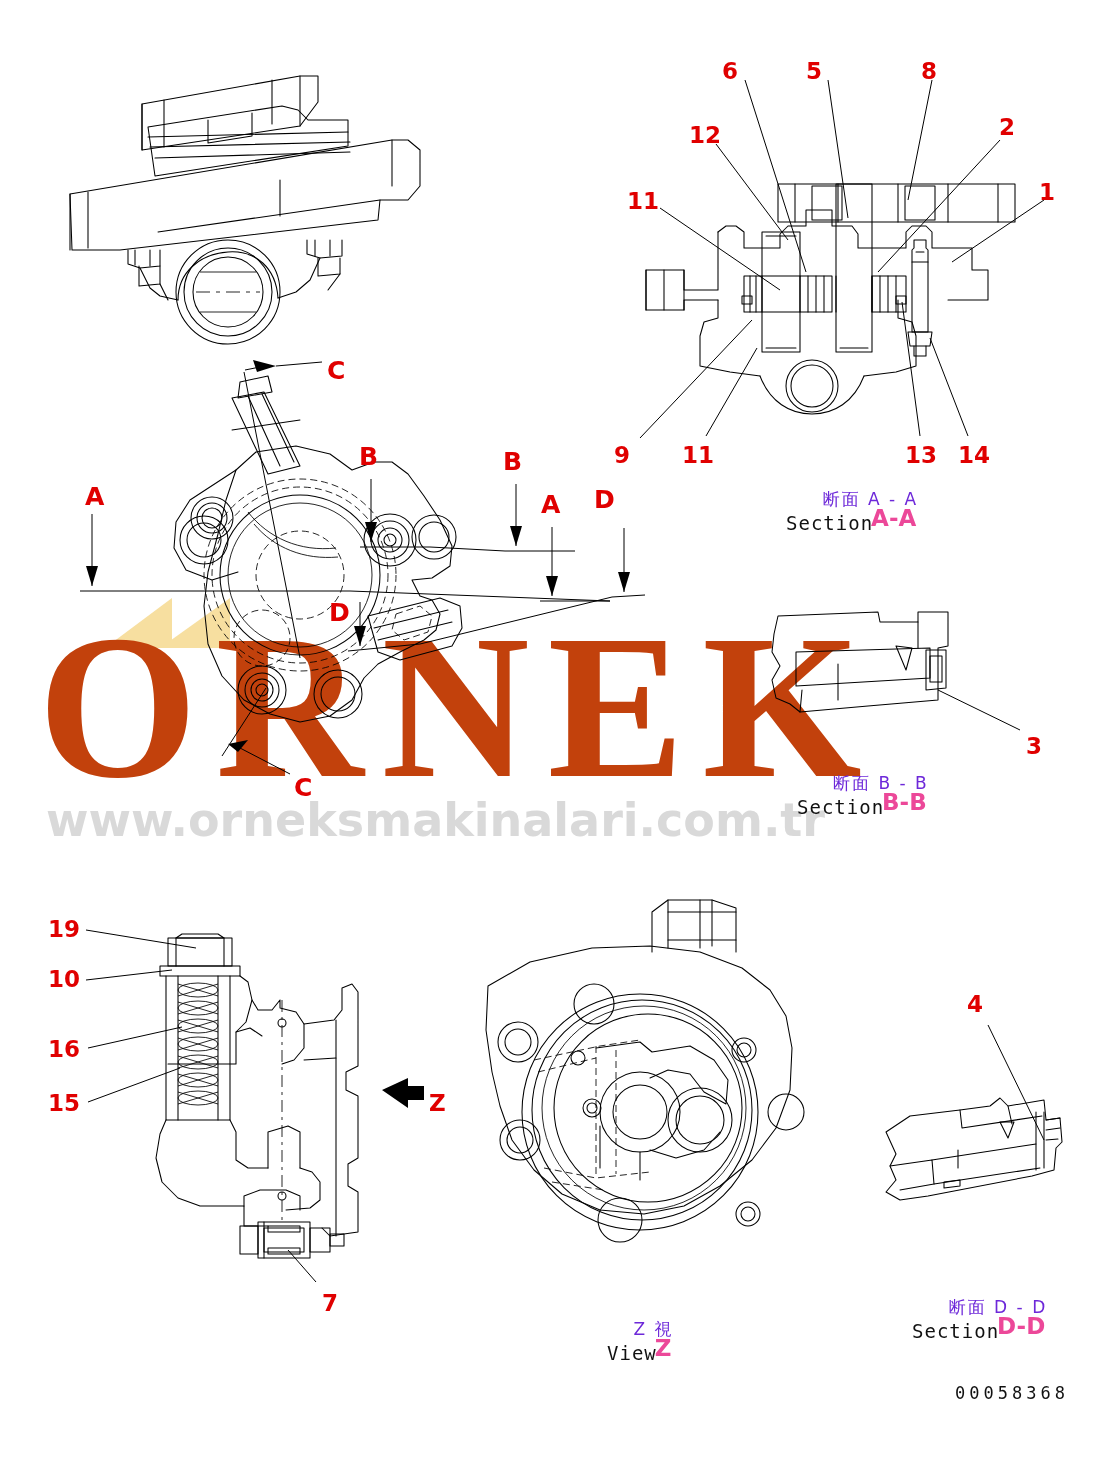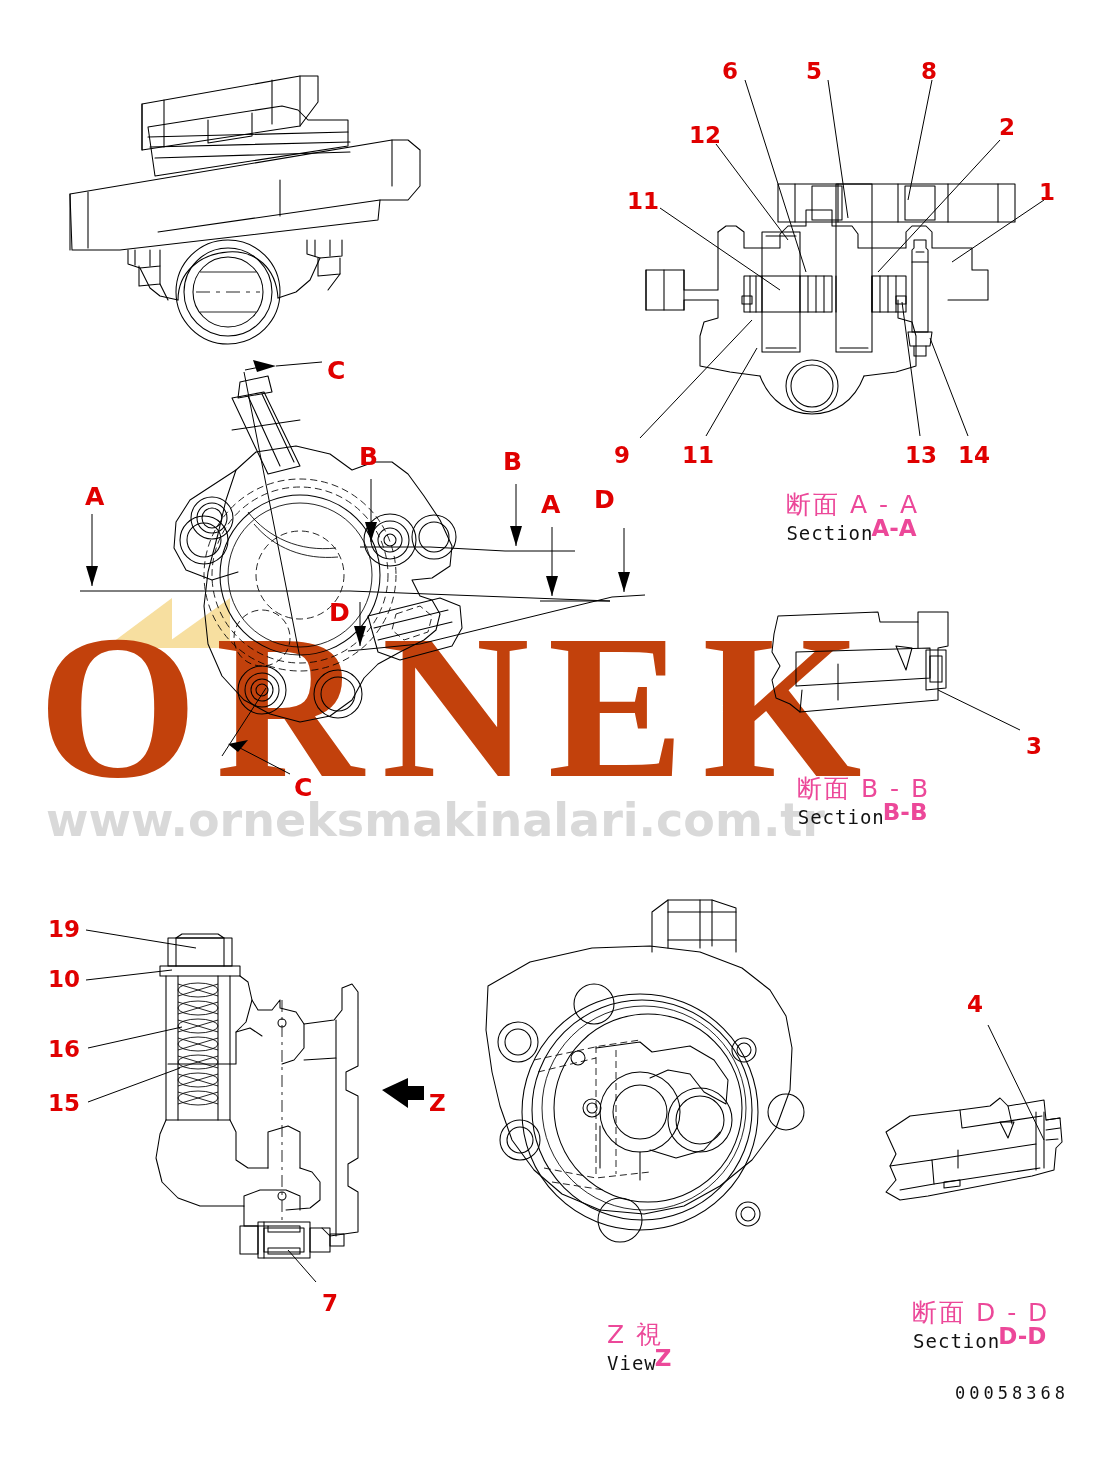--- a/index.html
+++ b/index.html
@@ -42,21 +42,21 @@
   .sec-let{
     position:absolute;color:#e00000;
     font-family:"DejaVu Sans", sans-serif;
     font-size:25px;font-weight:bold;line-height:25px;white-space:nowrap;
   }
 
   
   .cap{position:absolute;white-space:nowrap;}
   .cap .jp{
     font-family:"DejaVu Sans", sans-serif;
-    font-size:25px;letter-spacing:2px;color:#ec4899;display:block;text-align:left;
+    font-size:17px;letter-spacing:2px;color:#6d28d9;display:block;text-align:right;
   }
   .cap .en{
     font-family:"DejaVu Sans Mono", monospace;
     font-size:19px;letter-spacing:1px;color:#111;display:inline-block;
   }
   .cap .redtag{
     color:#ec4899;font-family:"DejaVu Sans", sans-serif;
     font-size:23px;font-weight:bold;position:relative;top:-4px;left:-2px;
   }
   .cap .row2{display:block;text-align:center;margin-top:-2px;}

